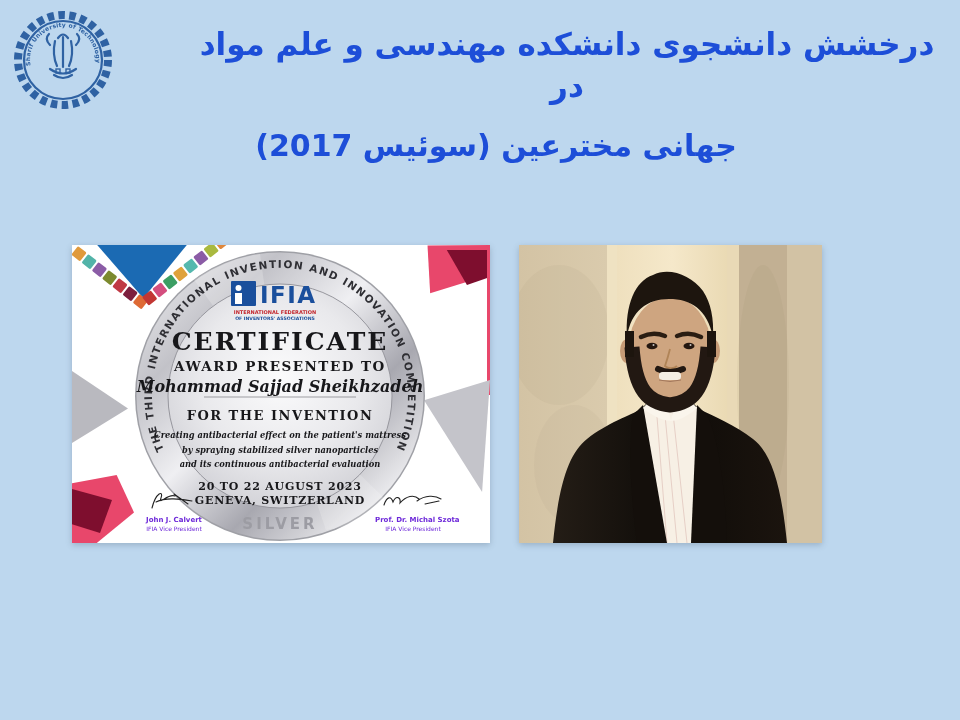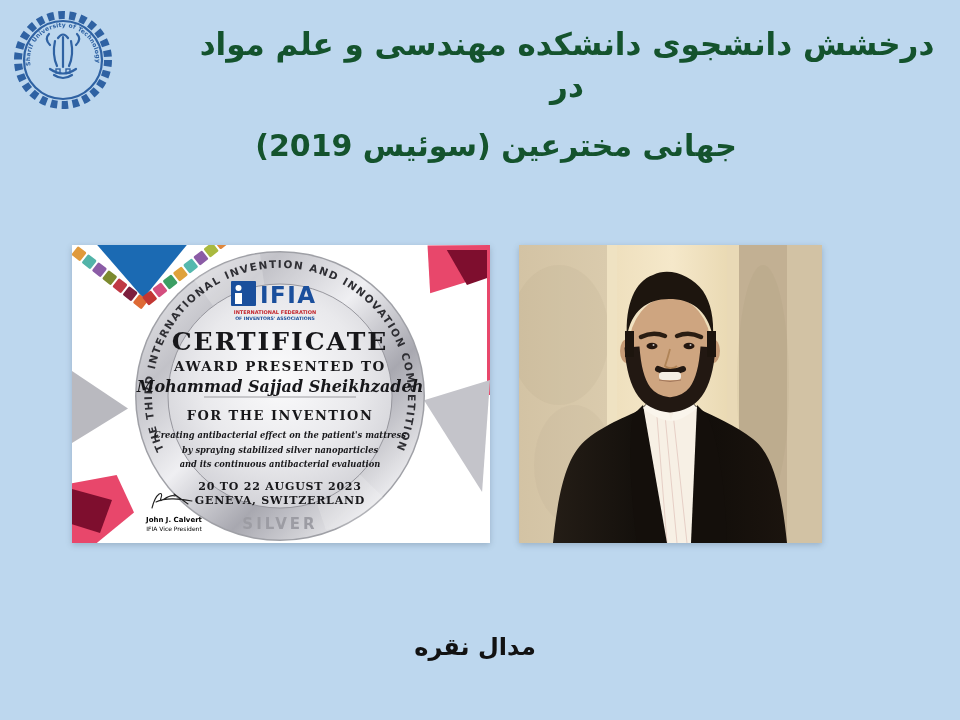--- a/index.html
+++ b/index.html
@@ -5,21 +5,21 @@
   html,body{margin:0;padding:0;background:#9db7cc;}
   .slide{
     position:relative;width:960px;height:720px;overflow:hidden;
     background:#BDD7EE;
     font-family:"DejaVu Sans",sans-serif;
   }
   
   .logo{position:absolute;left:10px;top:7px;width:106px;height:106px;}
   
   .title-line{
-    position:absolute;color:#14532d;font-weight:bold;text-align:center;
+    position:absolute;color:#1d4ed8;font-weight:bold;text-align:center;
     direction:rtl;line-height:1.35;
   }
   .title-1{left:184px;top:24px;width:766px;font-size:31px;}
   .title-2{left:184px;top:80px;width:756px;font-size:30px;}
   .title-3{left:118px;top:126px;width:756px;font-size:30px;}
   
   .certificate{
     position:absolute;left:72px;top:245px;width:418px;height:298px;
     background:#ffffff;overflow:hidden;box-shadow:0 2px 6px rgba(60,80,100,.28);
   }
@@ -36,21 +36,21 @@
   .pink-sliver{position:absolute;left:415px;top:0;width:3px;height:150px;background:#E8476B;}
   .gray-left{position:absolute;left:0;top:126px;width:56px;height:72px;background:#B9B9BF;
     clip-path:polygon(0 0,100% 52%,0 100%);}
   .gray-right{position:absolute;left:352px;top:135px;width:66px;height:112px;background:#C4C4CA;
     clip-path:polygon(0 18%,100% 0,88% 100%);}
   .pink-bl{position:absolute;left:0;top:230px;width:62px;height:68px;background:#E8476B;
     clip-path:polygon(0 12%,72% 0,100% 55%,40% 100%,0 100%);}
   .maroon-bl{position:absolute;left:0;top:244px;width:40px;height:44px;background:#7E0E2E;
     clip-path:polygon(0 0,100% 25%,70% 100%,0 80%);}
   .medal{position:absolute;left:62px;top:5px;width:292px;height:292px;}
-  .sig{position:absolute;width:76px;text-align:center;color:#000000;}
+  .sig{position:absolute;width:76px;text-align:center;color:#6d28d9;}
   .sig-left{left:64px;top:243px;}
   .sig-right{left:303px;top:243px;}
   .sig-name{font-size:7px;font-weight:bold;white-space:nowrap;}
   .sig-title{font-size:6px;margin-top:1px;white-space:nowrap;}
   
   .photo{
     position:absolute;left:519px;top:245px;width:303px;height:298px;
     overflow:hidden;box-shadow:0 2px 6px rgba(60,80,100,.28);
   }
   
@@ -80,21 +80,21 @@
       <path d="M 40 38 Q 34 32 39 27"></path>
       <path d="M 66 38 Q 72 32 67 27"></path>
       <path d="M 40 62 Q 53 71 66 62"></path>
       <path d="M 44 68 Q 53 74 62 68"></path>
       <rect x="46" y="62" width="4" height="4" stroke-width="1.4"></rect>
       <rect x="56" y="62" width="4" height="4" stroke-width="1.4"></rect>
     </g>
   </svg>
 
   <div class="title-line title-1">درخشش دانشجوی دانشکده مهندسی و علم مواد در</div>
-  <div class="title-line title-3">جهانی مخترعین (سوئیس 2019)</div>
+  <div class="title-line title-3">جهانی مخترعین (سوئیس 2017)</div>
 
   <div class="certificate">
     <div class="tri-blue"></div>
     <div class="sdg-arm arm-left">
         <span class="sdg-sq" style="background: rgb(224, 154, 60);"></span>
         <span class="sdg-sq" style="background: rgb(82, 179, 168);"></span>
         <span class="sdg-sq" style="background: rgb(139, 92, 166);"></span>
         <span class="sdg-sq" style="background: rgb(124, 138, 46);"></span>
         <span class="sdg-sq" style="background: rgb(192, 58, 69);"></span>
         <span class="sdg-sq" style="background: rgb(125, 31, 62);"></span>
@@ -169,20 +169,27 @@
       </g>
     </svg>
 
     <div class="sig sig-left">
       <svg width="60" height="24" viewBox="0 0 60 24">
         <path d="M8,20 C12,4 20,2 17,10 C14,18 24,5 31,8 M12,14 C22,9 36,11 48,13 M30,6 L44,16" fill="none" stroke="#222" stroke-width="1.1" stroke-linecap="round"></path>
       </svg>
       <div class="sig-name">John J. Calvert</div>
       <div class="sig-title">IFIA Vice President</div>
     </div>
+    <div class="sig sig-right">
+      <svg width="64" height="24" viewBox="0 0 64 24">
+        <path d="M3,17 C6,8 10,8 12,14 C15,7 20,9 19,15 C25,8 33,6 38,11 M36,13 C44,7 54,7 60,11 M44,16 L58,13" fill="none" stroke="#222" stroke-width="1.1" stroke-linecap="round"></path>
+      </svg>
+      <div class="sig-name">Prof. Dr. Michal Szota</div>
+      <div class="sig-title">IFIA Vice President</div>
+    </div>
   </div>
 
   <div class="photo">
     <svg width="303" height="298" viewBox="0 0 303 298">
       <defs>
         <linearGradient id="wallG" x1="0" y1="0" x2="0" y2="1">
           <stop offset="0" stop-color="#EADDC1"></stop>
             <stop offset="1" stop-color="#DFCFA8"></stop>
         </linearGradient>
         <linearGradient id="doorG" x1="0" y1="0" x2="1" y2="0">
@@ -243,15 +250,14 @@
       <circle cx="171.5" cy="100" r="1" fill="#EEE" opacity="0.8"></circle>
 
       <path d="M 151,104 C 149,112 147,118 146,121 C 149,124 155,124 158,121" stroke="#B08457" stroke-width="1.8" fill="none"></path>
 
       <path d="M 139,124 Q 151,130 164,124" stroke="#221812" stroke-width="6" fill="none" stroke-linecap="round"></path>
       <rect x="140" y="127" width="22" height="8" rx="3.5" fill="#F4EEE4"></rect>
       <path d="M 140,135 Q 151,138 162,135" stroke="#A3785C" stroke-width="1" fill="none"></path>
     </svg>
   </div>
 
-  <div class="caption-line caption-2">مدال نقره</div>
 
 </div>
 
 </body></html>

